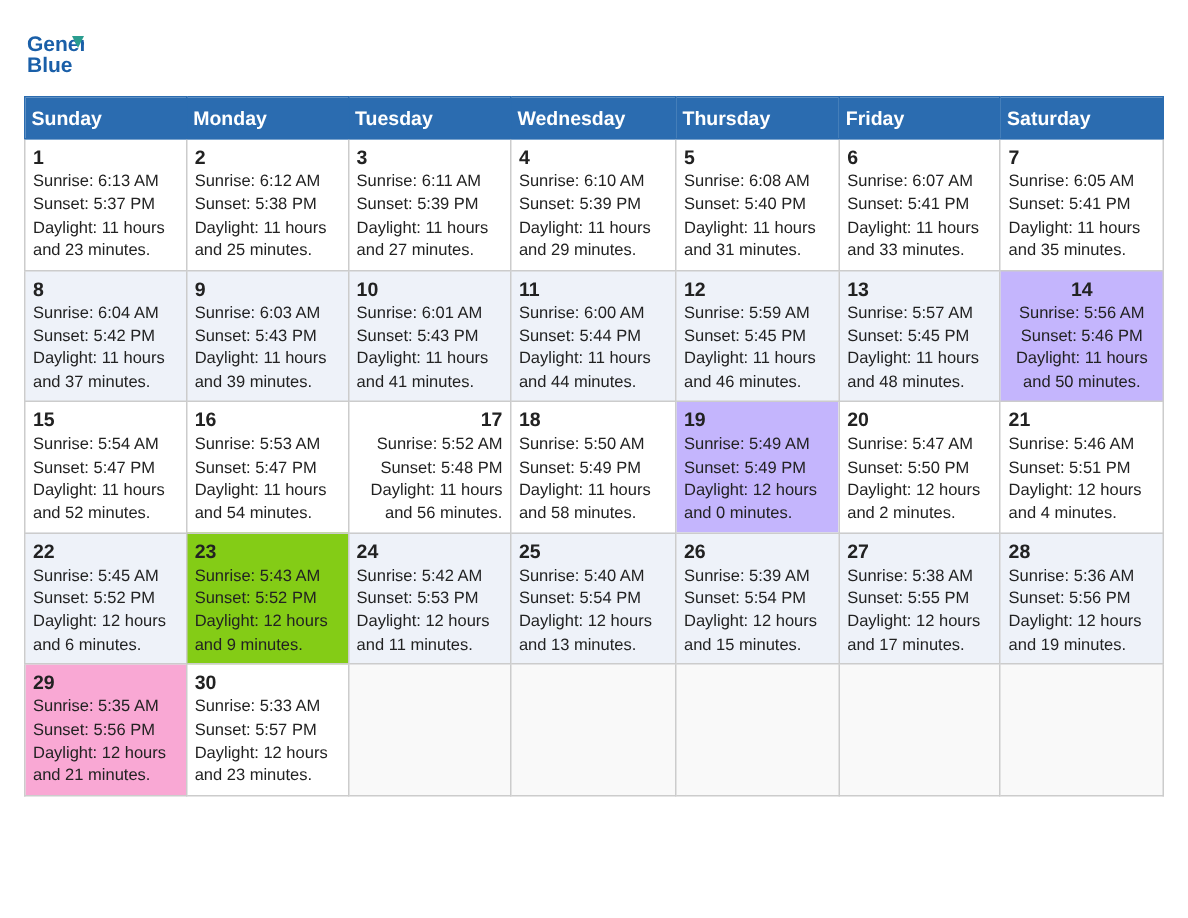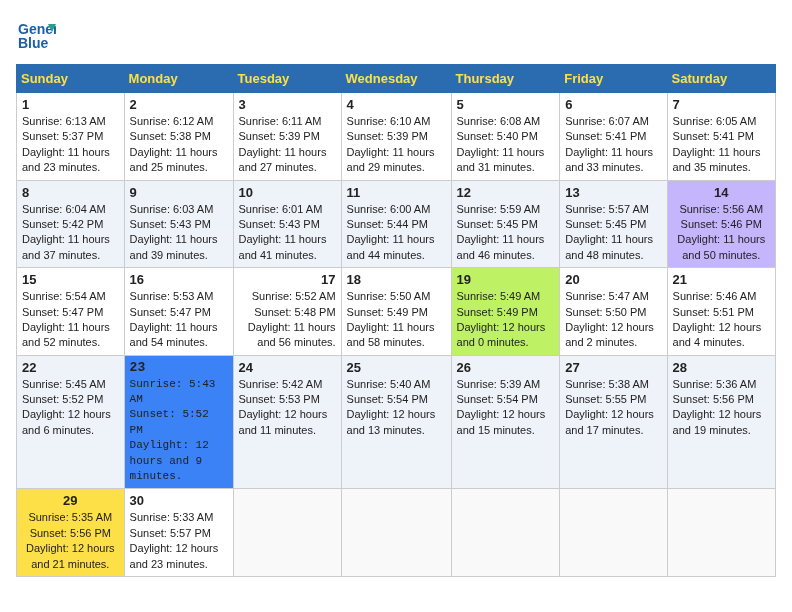--- a/index.html
+++ b/index.html
@@ -41,21 +41,21 @@
       font-size: 15px;
       color: #333;
     }
     .calendar {
       width: 100%;
       border-collapse: collapse;
       margin-top: 8px;
     }
     .calendar th {
       background: #2b6cb0;
-      color: #fde047;
+      color: #ffffff;
       font-size: 13px;
       font-weight: bold;
       padding: 6px 4px;
       text-align: left;
       border: 1px solid #2b6cb0;
     }
     .calendar td {
       vertical-align: top;
       border: 1px solid #ccc;
       padding: 4px 5px;
@@ -184,39 +184,39 @@
           <div class="cell-content">Sunrise: 5:53 AM<br>Sunset: 5:47 PM<br>Daylight: 11 hours and 54 minutes.</div>
         </td>
         <td style="background: rgb(255, 255, 255); text-align: right;">
           <span class="day-num">17</span>
           <div class="cell-content">Sunrise: 5:52 AM<br>Sunset: 5:48 PM<br>Daylight: 11 hours and 56 minutes.</div>
         </td>
         <td style="background: rgb(255, 255, 255);">
           <span class="day-num">18</span>
           <div class="cell-content">Sunrise: 5:50 AM<br>Sunset: 5:49 PM<br>Daylight: 11 hours and 58 minutes.</div>
         </td>
-        <td style="background: #bef264;">
+        <td style="background: #c4b5fd;">
           <span class="day-num">19</span>
           <div class="cell-content">Sunrise: 5:49 AM<br>Sunset: 5:49 PM<br>Daylight: 12 hours and 0 minutes.</div>
         </td>
         <td style="background: rgb(255, 255, 255);">
           <span class="day-num">20</span>
           <div class="cell-content">Sunrise: 5:47 AM<br>Sunset: 5:50 PM<br>Daylight: 12 hours and 2 minutes.</div>
         </td>
         <td style="background: rgb(255, 255, 255);">
           <span class="day-num">21</span>
           <div class="cell-content">Sunrise: 5:46 AM<br>Sunset: 5:51 PM<br>Daylight: 12 hours and 4 minutes.</div>
         </td>
       </tr>
       <tr>
         <td style="background: rgb(238, 242, 249);">
           <span class="day-num">22</span>
           <div class="cell-content">Sunrise: 5:45 AM<br>Sunset: 5:52 PM<br>Daylight: 12 hours and 6 minutes.</div>
         </td>
-        <td style="background: #3b82f6; font-family: Liberation Mono, monospace;">
+        <td style="background: #84cc16;">
           <span class="day-num">23</span>
           <div class="cell-content">Sunrise: 5:43 AM<br>Sunset: 5:52 PM<br>Daylight: 12 hours and 9 minutes.</div>
         </td>
         <td style="background: rgb(238, 242, 249);">
           <span class="day-num">24</span>
           <div class="cell-content">Sunrise: 5:42 AM<br>Sunset: 5:53 PM<br>Daylight: 12 hours and 11 minutes.</div>
         </td>
         <td style="background: rgb(238, 242, 249);">
           <span class="day-num">25</span>
           <div class="cell-content">Sunrise: 5:40 AM<br>Sunset: 5:54 PM<br>Daylight: 12 hours and 13 minutes.</div>
@@ -228,21 +228,21 @@
         <td style="background: rgb(238, 242, 249);">
           <span class="day-num">27</span>
           <div class="cell-content">Sunrise: 5:38 AM<br>Sunset: 5:55 PM<br>Daylight: 12 hours and 17 minutes.</div>
         </td>
         <td style="background: rgb(238, 242, 249);">
           <span class="day-num">28</span>
           <div class="cell-content">Sunrise: 5:36 AM<br>Sunset: 5:56 PM<br>Daylight: 12 hours and 19 minutes.</div>
         </td>
       </tr>
       <tr>
-        <td style="background: #fde047; text-align: center;">
+        <td style="background: #f9a8d4;">
           <span class="day-num">29</span>
           <div class="cell-content">Sunrise: 5:35 AM<br>Sunset: 5:56 PM<br>Daylight: 12 hours and 21 minutes.</div>
         </td>
         <td style="background: rgb(255, 255, 255);">
           <span class="day-num">30</span>
           <div class="cell-content">Sunrise: 5:33 AM<br>Sunset: 5:57 PM<br>Daylight: 12 hours and 23 minutes.</div>
         </td>
         <td class="empty-cell"></td>
         <td class="empty-cell"></td>
         <td class="empty-cell"></td>

